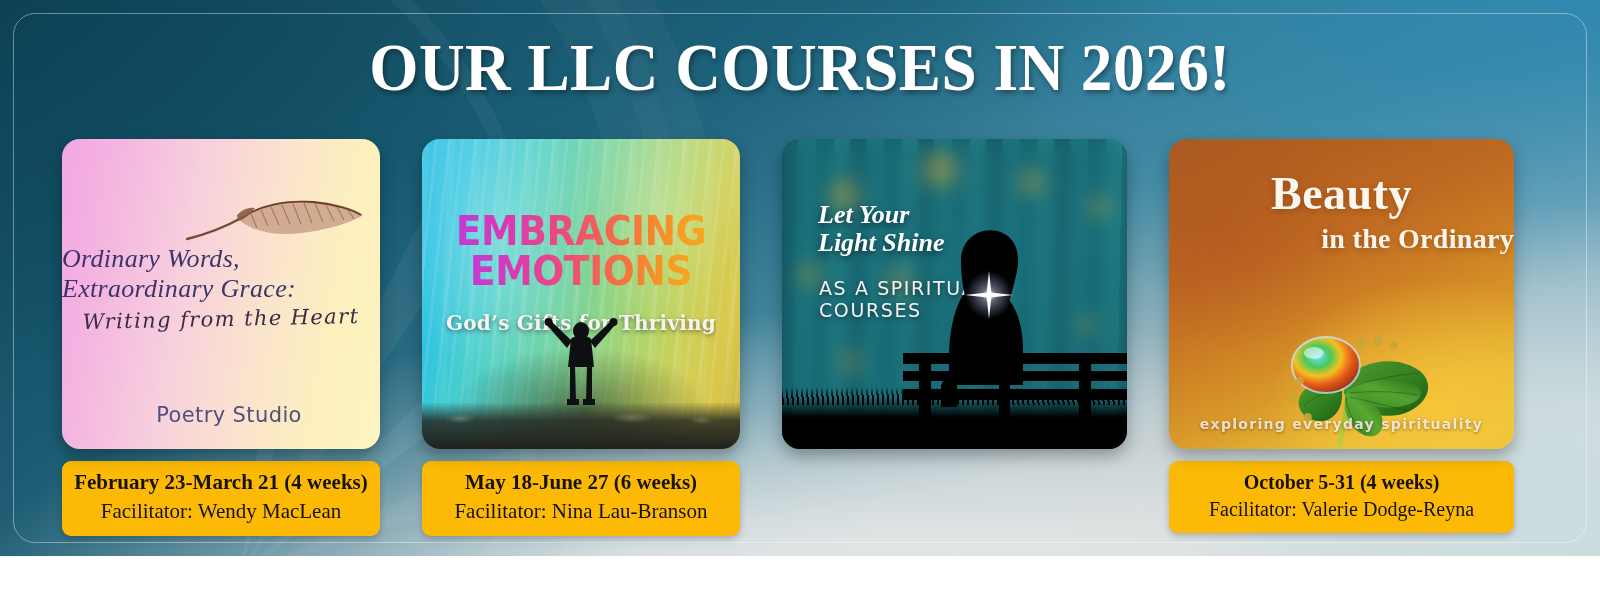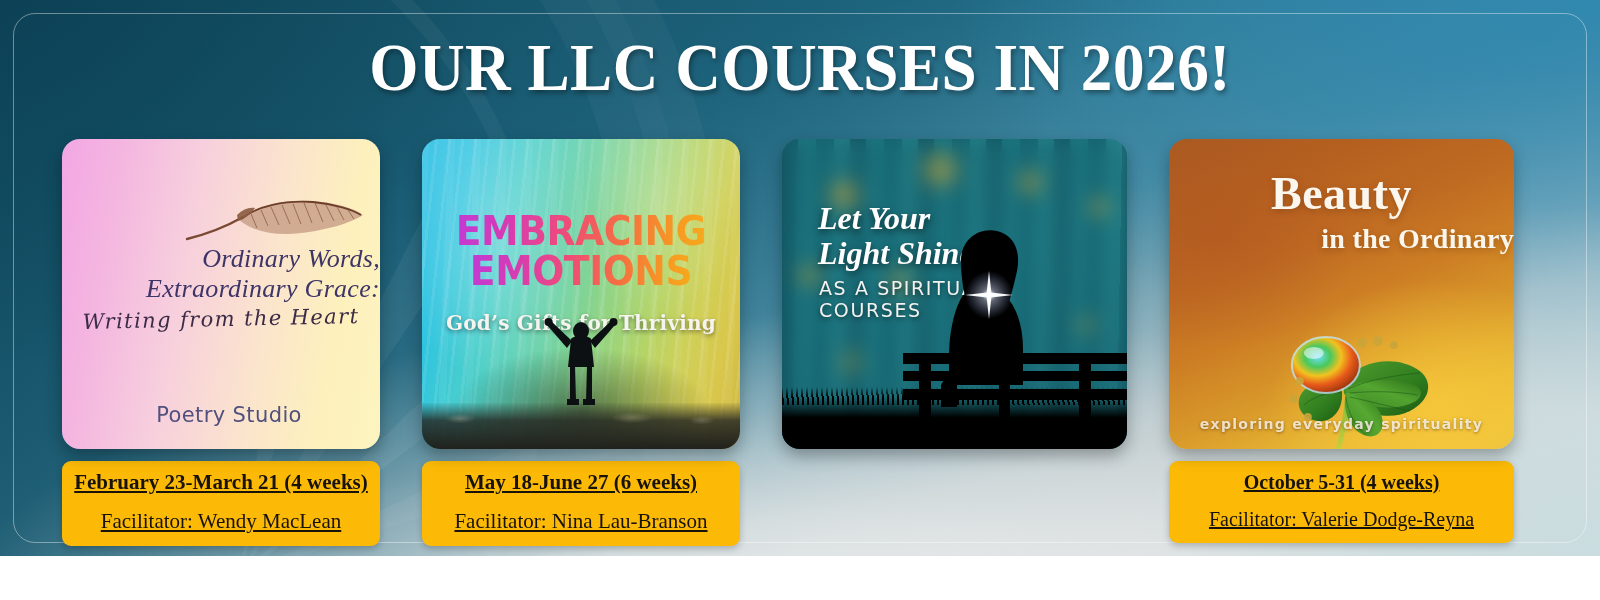--- a/index.html
+++ b/index.html
@@ -139,45 +139,43 @@
     text-align: center;
     color: #17120a;
     box-shadow: 0 3px 7px rgba(0,0,0,0.22);
   }
   .caption .dates {
     font-family: "Liberation Serif", serif;
     font-weight: bold;
     font-size: 21px;
     line-height: 1.22;
     white-space: nowrap;
-    text-decoration: underline;
   }
   .caption .facilitator {
     font-family: "Liberation Serif", serif;
     font-weight: normal;
     font-size: 21px;
     line-height: 1.3;
-    margin-top: 12px;
+    margin-top: 2px;
     white-space: nowrap;
-    text-decoration: underline;
   }
   .course--wide .caption .dates,
   .course--wide .caption .facilitator { font-size: 20px; }
 
   
   .art-poetry {
     background: linear-gradient(100deg, #f3a7e4 0%, #f4b5e0 16%, #f7cfdd 38%, #fbe4cd 62%, #fdf0bd 82%, #fcf4c0 100%);
   }
   .quill {
     position: absolute; right: 14px; top: 58px;
     width: 185px; height: 46px;
   }
   .poetry-title {
     position: absolute; left: 0; right: 0; top: 105px;
-    text-align: right;
+    text-align: left;
     color: #3d3468;
     font-family: "Liberation Serif", serif;
     font-style: italic;
     font-size: 26px;
     line-height: 1.16;
     letter-spacing: 0.3px;
   }
   .poetry-sub {
     position: absolute; left: 0; right: 0; top: 168px;
     text-align: center;
@@ -293,21 +291,21 @@
   .bokeh-blur {
     position: absolute; inset: -14px;
     backdrop-filter: blur(10px);
   }
   .lys-title {
     position: absolute; left: 36px; top: 62px;
     color: #ffffff;
     font-family: "Liberation Serif", serif;
     font-weight: bold;
     font-style: italic;
-    font-size: 32px;
+    font-size: 26px;
     line-height: 1.08;
     text-shadow: 0 3px 7px rgba(0,0,0,0.55);
   }
   .lys-sub {
     position: absolute; left: 37px; top: 138px;
     color: #f2f2f0;
     font-family: "DejaVu Sans", sans-serif;
     font-size: 19px;
     line-height: 1.16;
     letter-spacing: 1.6px;

